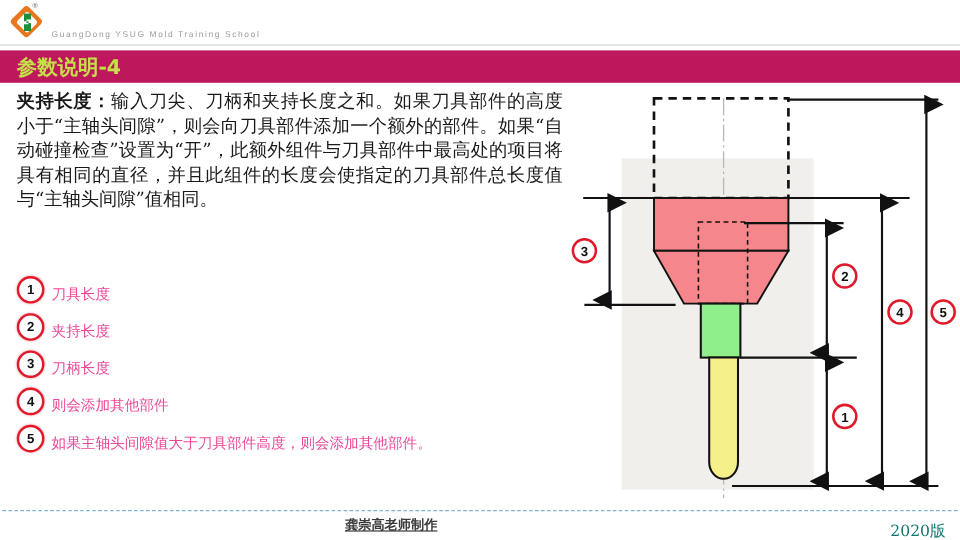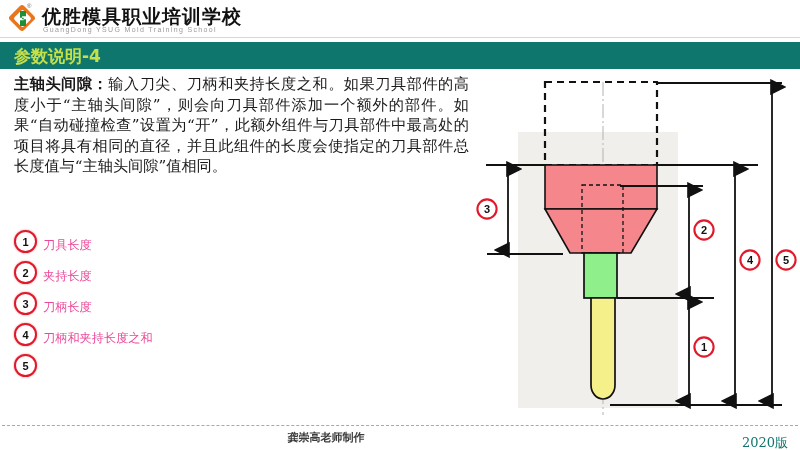--- a/index.html
+++ b/index.html
@@ -42,21 +42,21 @@
     font-size:7px;color:#9a9a9a;letter-spacing:1.35px;white-space:nowrap;
     font-family:"Liberation Sans",sans-serif;
   }
   #logo-rule{
     position:absolute;left:0;top:37px;width:800px;height:1px;background:#cfd8dc;
   }
 
   
   #title-band{
     position:absolute;left:0;top:42px;width:800px;height:27px;
-    background:#0f766e;
+    background:#be185d;
   }
   #title-band .txt{
     position:absolute;left:14px;top:3px;
     font-family:"DejaVu Sans",sans-serif;
     font-size:17px;font-weight:bold;color:#c6e04a;
     white-space:nowrap;
   }
 
   
   #para{
@@ -89,72 +89,72 @@
   #diagram svg{display:block;}
 
   
   #foot-rule{
     position:absolute;left:2px;top:425px;width:796px;height:0;
     border-top:1.6px dashed #7fb4d4;
   }
   #foot-center{
     position:absolute;left:0;top:430px;width:652px;text-align:center;
     font-family:"DejaVu Serif","Liberation Serif",serif;
-    font-size:11px;color:#3a3a3a;font-weight:bold;
+    font-size:11px;color:#3a3a3a;font-weight:bold;text-decoration:underline;
   }
   #foot-right{
     position:absolute;right:12px;top:434px;
     font-family:"DejaVu Serif","Liberation Serif",serif;
     font-size:13px;color:#0f766e;
   }
 </style>
 </head>
 <body>
 
 <div id="slide">
 
   <div id="logo-bar">
     <div id="logo-mark">
       <div class="diamond"></div>
       <div class="inner"></div>
       <div class="s1"></div>
     </div>
     <div id="logo-reg">®</div>
-    <div id="logo-cn">优胜模具职业培训学校</div>
     <div id="logo-en">GuangDong YSUG Mold Training School</div>
     <div id="logo-rule"></div>
   </div>
 
   <div id="title-band">
     <div class="txt">参数说明-4</div>
   </div>
 
   <div id="para">
-    <b>主轴头间隙：</b><span>输入刀尖、刀柄和夹持长度之和。如果刀具部件的高度小于“主轴头间隙”，则会向刀具部件添加一个额外的部件。如果“自动碰撞检查”设置为“开”，此额外组件与刀具部件中最高处的项目将具有相同的直径，并且此组件的长度会使指定的刀具部件总长度值与“主轴头间隙”值相同。</span>
+    <b>夹持长度：</b><span>输入刀尖、刀柄和夹持长度之和。如果刀具部件的高度小于“主轴头间隙”，则会向刀具部件添加一个额外的部件。如果“自动碰撞检查”设置为“开”，此额外组件与刀具部件中最高处的项目将具有相同的直径，并且此组件的长度会使指定的刀具部件总长度值与“主轴头间隙”值相同。</span>
   </div>
 
   <div id="legend">
     <div class="leg-row">
       <div class="badge">1</div>
       <div class="leg-txt">刀具长度</div>
     </div>
     <div class="leg-row">
       <div class="badge">2</div>
       <div class="leg-txt">夹持长度</div>
     </div>
     <div class="leg-row">
       <div class="badge">3</div>
       <div class="leg-txt">刀柄长度</div>
     </div>
     <div class="leg-row">
       <div class="badge">4</div>
-      <div class="leg-txt">刀柄和夹持长度之和</div>
+      <div class="leg-txt">则会添加其他部件</div>
     </div>
     <div class="leg-row">
       <div class="badge">5</div>
+      <div class="leg-txt">如果主轴头间隙值大于刀具部件高度，则会添加其他部件。</div>
     </div>
   </div>
 
   <div id="diagram">
     <svg width="340" height="350" viewBox="0 0 340 350">
 
       <rect x="58" y="62" width="160" height="276" fill="#f0efeb"></rect>
 
       <line x1="143" y1="12" x2="143" y2="345" stroke="#b8b8b8" stroke-width="1.1" stroke-dasharray="14,3,2,3"></line>
 

